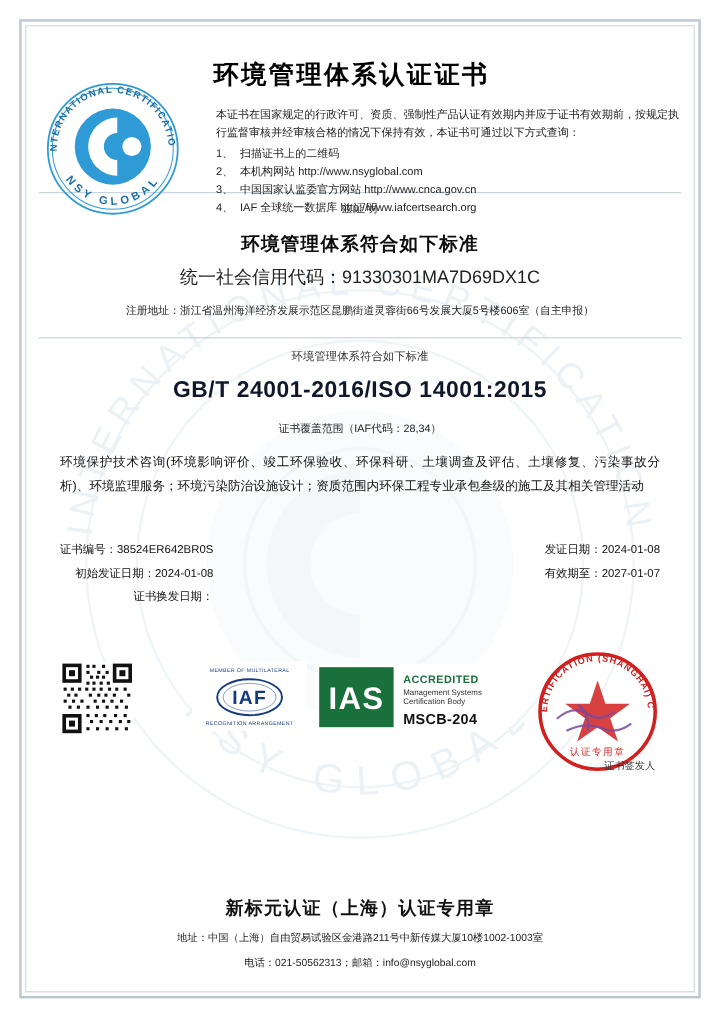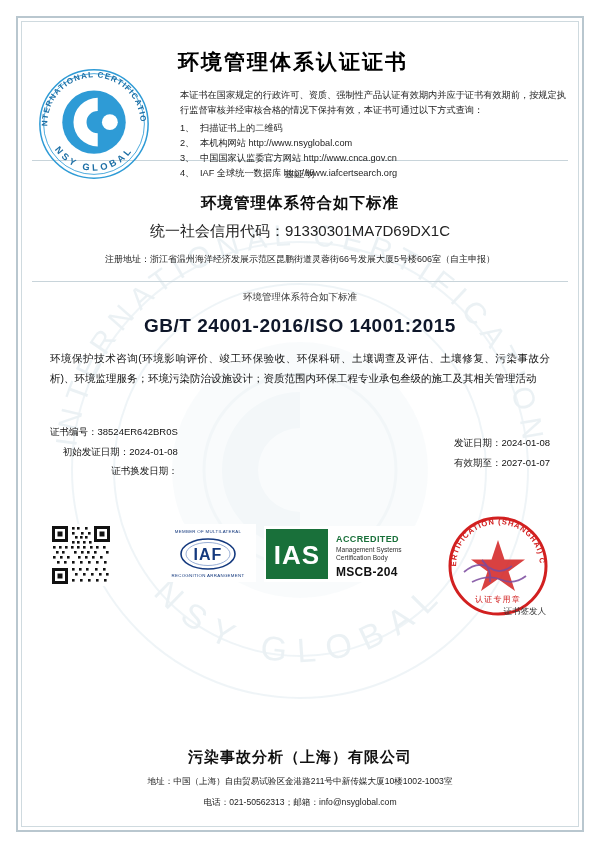--- a/index.html
+++ b/index.html
@@ -177,21 +177,21 @@
 
   
   .info {
     position: relative;
     margin-top: 34px;
     height: 70px;
     font-size: 9.5px;
     color: #111;
   }
   .info .left { position: absolute; left: 18px; top: 0; line-height: 2.05; text-align: right; }
-  .info .right { position: absolute; right: 18px; top: 11px; line-height: 2.05; text-align: right; }
+  .info .right { position: absolute; right: 18px; top: 0; line-height: 2.05; text-align: right; }
 
   
   .marks {
     position: relative;
     margin-top: 18px;
     height: 110px;
   }
   .qr {
     position: absolute;
     left: 18px;
@@ -322,20 +322,21 @@
     <div class="credit-code">统一社会信用代码：91330301MA7D69DX1C</div>
 
     <div class="addr">
       <div>注册地址：浙江省温州海洋经济发展示范区昆鹏街道灵蓉街66号发展大厦5号楼606室（自主申报）</div>
     </div>
 
     <hr class="hr2">
 
     <div class="std-label">环境管理体系符合如下标准</div>
     <div class="standard">GB/T 24001-2016/ISO 14001:2015</div>
+    <div class="scope-label">证书覆盖范围（IAF代码：28,34）</div>
     <div class="scope-text">环境保护技术咨询(环境影响评价、竣工环保验收、环保科研、土壤调查及评估、土壤修复、污染事故分析)、环境监理服务；环境污染防治设施设计；资质范围内环保工程专业承包叁级的施工及其相关管理活动</div>
 
     <div class="info">
       <div class="left">
         <div>
           <span>证书编号：</span><span>38524ER642BR0S</span>
         </div>
         <div>
           <span>初始发证日期：</span><span>2024-01-08</span>
         </div>
@@ -461,19 +462,19 @@
           <path d="M22 62 q14 -12 26 -4 q10 7 22 -2"></path>
           <path d="M30 72 q16 -8 30 -2 q12 5 24 -4"></path>
           <path d="M40 50 q10 10 8 22"></path>
         </g>
       </svg>
 
       <div class="signer">证书签发人</div>
     </div>
 
     <div class="footer">
-      <div class="org">污染事故分析（上海）有限公司</div>
+      <div class="org">新标元认证（上海）认证专用章</div>
       <div class="line">地址：中国（上海）自由贸易试验区金港路211号中新传媒大厦10楼1002-1003室</div>
       <div class="line">电话：021-50562313；邮箱：info@nsyglobal.com</div>
     </div>
 
   </div>
 </div>
 
 </body></html>

